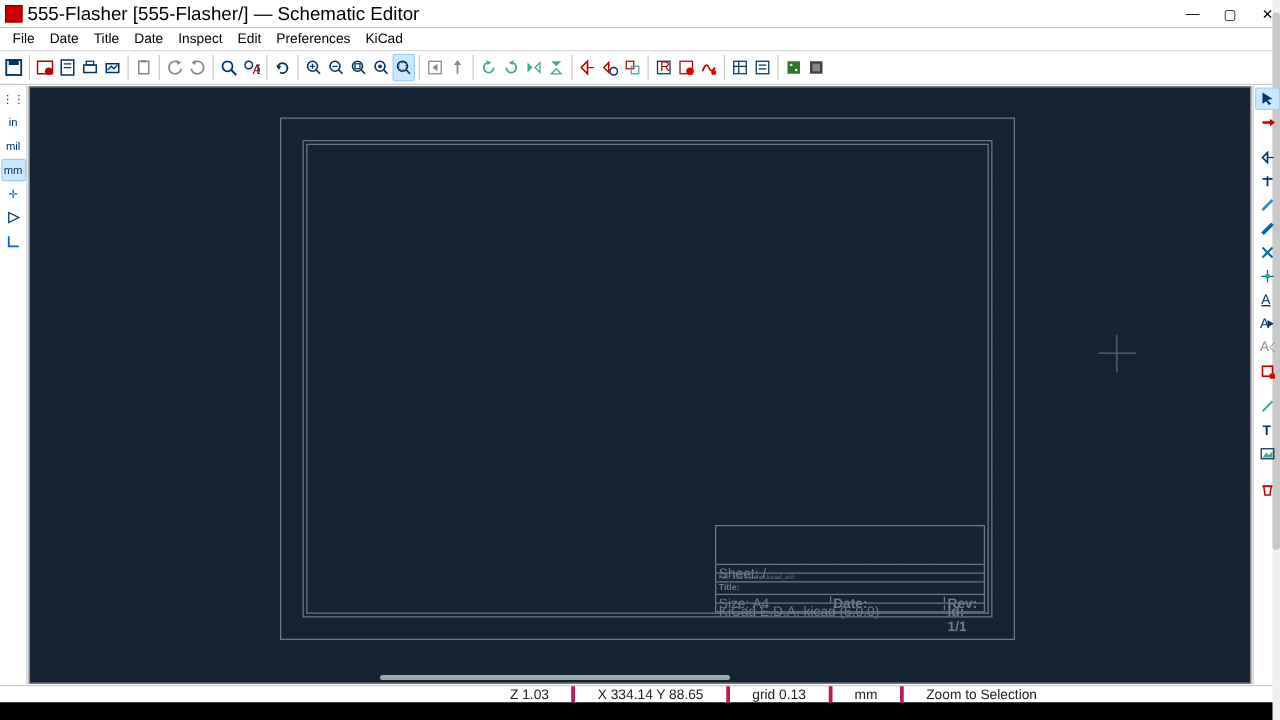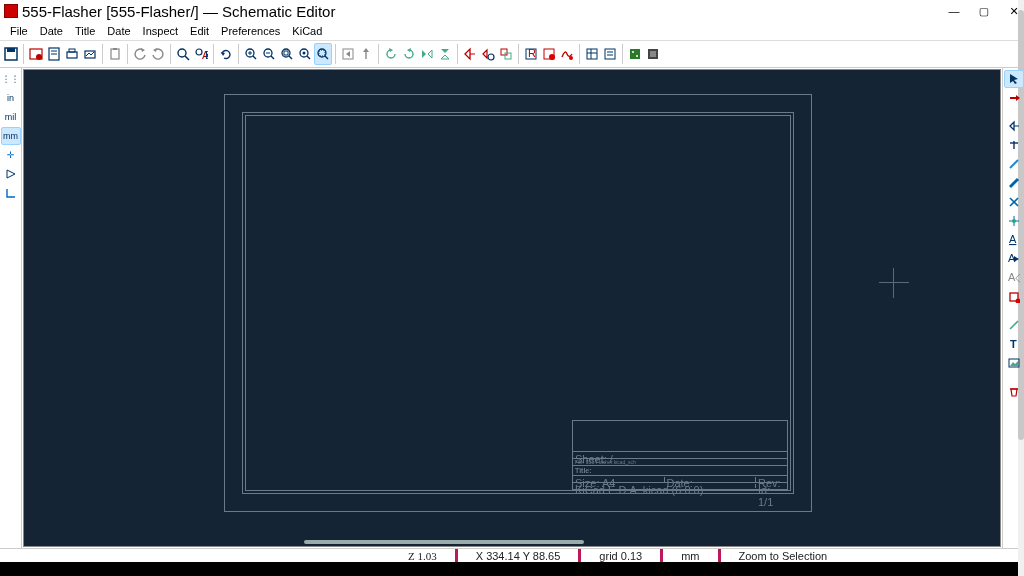--- a/index.html
+++ b/index.html
@@ -29,31 +29,31 @@
 .frame-outer { position:absolute; left:200px; top:24px; width:588px; height:418px; border:1px solid #6a7a88; }
 .frame-inner { position:absolute; left:218px; top:42px; width:552px; height:382px; border:1px solid #6a7a88; }
 .frame-inner2 { position:absolute; left:221px; top:45px; width:546px; height:376px; border:1px solid #6a7a88; }
 .titleblk { position:absolute; left:548px; top:350px; width:216px; height:70px; border:1px solid #6a7a88; color:#6a7a88; font-size:6px; line-height:1.1; }
 .titleblk .row { border-top:1px solid #6a7a88; padding:1px 2px; position:absolute; left:0; right:0; }
 .titleblk .r1 { top:30px; height:10px; }
 .titleblk .r1b { top:37px; height:8px; font-size:5px; }
 .titleblk .r2 { top:44px; height:10px; font-weight:bold; font-size:7px; }
 .titleblk .r3 { top:54px; height:8px; font-size:5px; display:flex; }
 .titleblk .r4 { top:61px; bottom:0; font-size:5px; display:flex; }
-.titleblk .cv { border-left:1px solid #6a7a88; padding-left:2px; }
+.titleblk .cv { border-left:1px solid #6a7a88; padding-left:2px;font-weight:bold; }
 .cross { position:absolute; left:855px; top:198px; width:30px; height:30px; pointer-events:none; }
 .cross::before,.cross::after { content:""; position:absolute; background:#5a6a78; }
 .cross::before { left:14px; top:0; width:1px; height:30px; }
 .cross::after  { top:14px; left:0; height:1px; width:30px; }
 .hscroll { position:absolute; left:280px; bottom:2px; width:280px; height:4px; background:#9aa; border-radius:2px; }
 .vscroll { position:absolute; right:0; top:0; width:6px; bottom:0; background:#f0f0f0; }
 .vscroll .thumb { position:absolute; top:10px; width:6px; height:430px; background:#c8c8c8; border-radius:3px; }
 .status { height:14px; background:#fff; border-top:1px solid #ccc; display:flex; align-items:center; font-size:10px; color:#222; }
 .status .cell { padding:0 18px; border-left:3px solid #be185d; height:100%; display:flex; align-items:center; }
-.status .cell:first-child { border-left:none; margin-left:390px;font-family:Liberation Serif, serif; }
+.status .cell:first-child { border-left:none; margin-left:390px; }
 .blackbar { height:14px; background:#000; }
 svg { display:block; }
 </style>
 </head>
 <body>
 
 <div class="titlebar">
   <div class="ico"></div>
   <div class="txt">555-Flasher [555-Flasher/] — Schematic Editor</div>
   <div class="winbtns">

